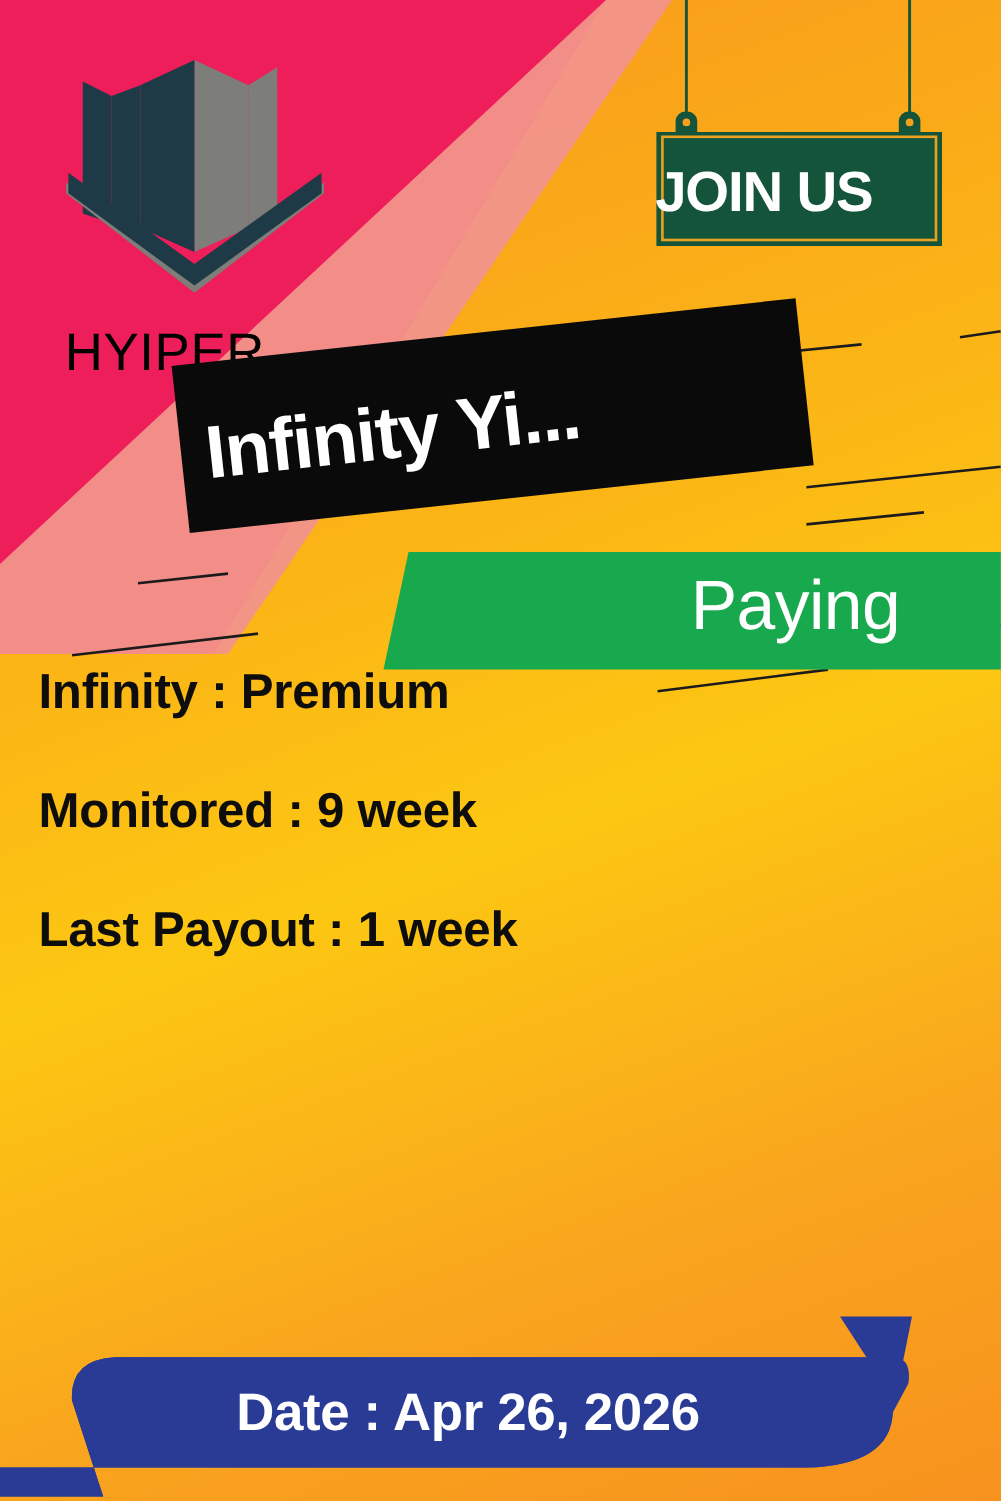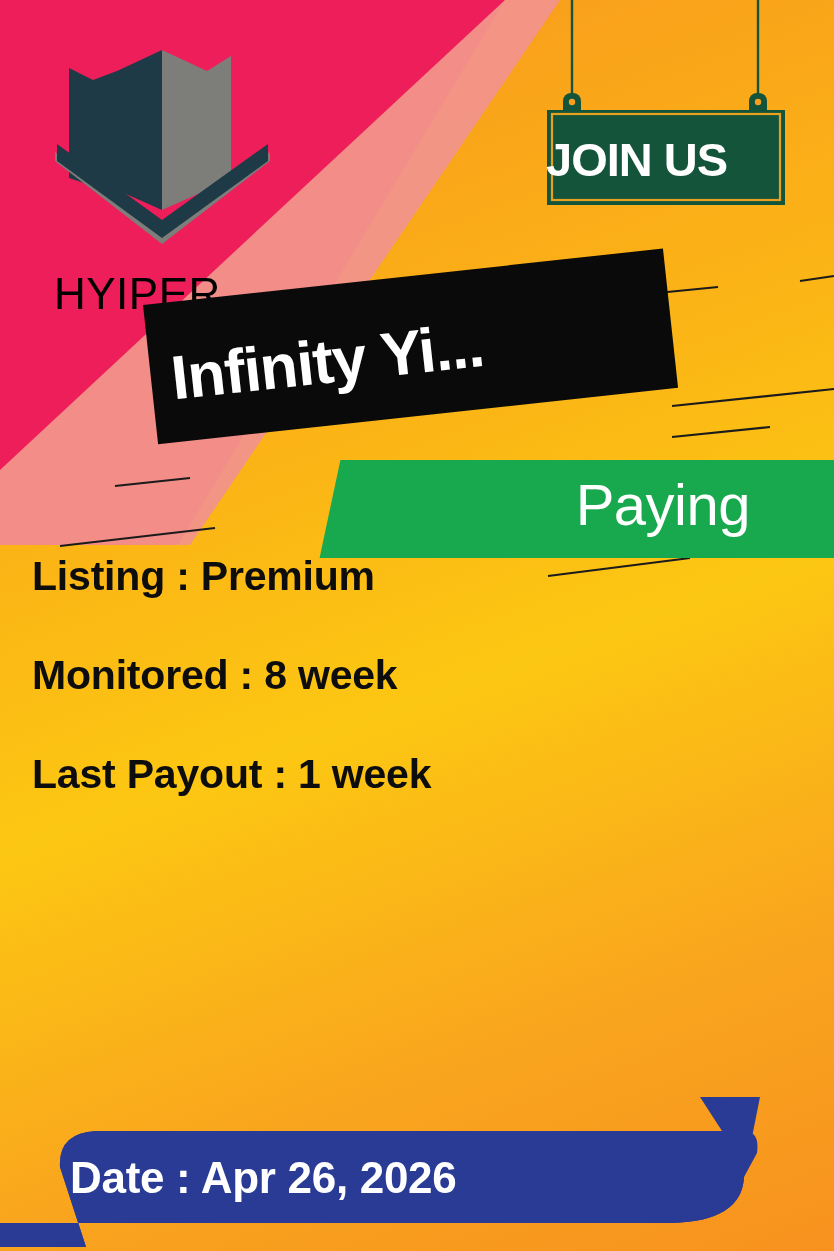--- a/index.html
+++ b/index.html
@@ -73,21 +73,21 @@
   .detail-row{
     font-size:41px;font-weight:bold;color:#0d0d0d;
     line-height:1;margin:0 0 58px 0;white-space:nowrap;
     letter-spacing:-0.2px;
   }
 
   
   #date-bar-shape{position:absolute;left:0;bottom:0;width:834px;height:160px;z-index:8;}
   #date-text{
     position:absolute;left:70px;bottom:48px;width:640px;
-    text-align:left;
+    text-align:center;
     font-size:44px;font-weight:bold;color:#ffffff;
     letter-spacing:-0.3px;white-space:nowrap;
     z-index:9;
   }
 </style>
 </head>
 <body>
 
 <div id="card">
 
@@ -154,22 +154,22 @@
   </svg>
   <div id="join-label">JOIN US</div>
 
   <div id="title-banner"></div>
   <div id="title-text">Infinity Yi...</div>
 
   <div id="status-banner"></div>
   <div id="status-text">Paying</div>
 
   <div id="details">
-    <div class="detail-row">Listing : Premium</div>
-    <div class="detail-row">Monitored : 8 week</div>
+    <div class="detail-row">Infinity : Premium</div>
+    <div class="detail-row">Monitored : 9 week</div>
     <div class="detail-row">Last Payout : 1 week</div>
   </div>
 
   <svg id="date-bar-shape" viewBox="0 0 834 160">
     <path d="M86,156 L60,76 Q58,42 96,40 L722,40 L700,6 L760,6 L744,86 Q742,130 672,132 L0,132 L0,156 Z" fill="#2A3B96"></path>
     <path d="M0,132 L672,132 Q742,130 744,86 L760,6 L790,6 L790,160 L0,160 Z" fill="#2A3B96" opacity="0"></path>
     <path d="M86,156 L60,76 Q58,42 96,40 L744,40 Q760,40 757,62 L744,86 Q742,130 672,132 L0,132 L0,156 Z" fill="#2A3B96"></path>
   </svg>
   <div id="date-text">Date : Apr 26, 2026</div>
 

